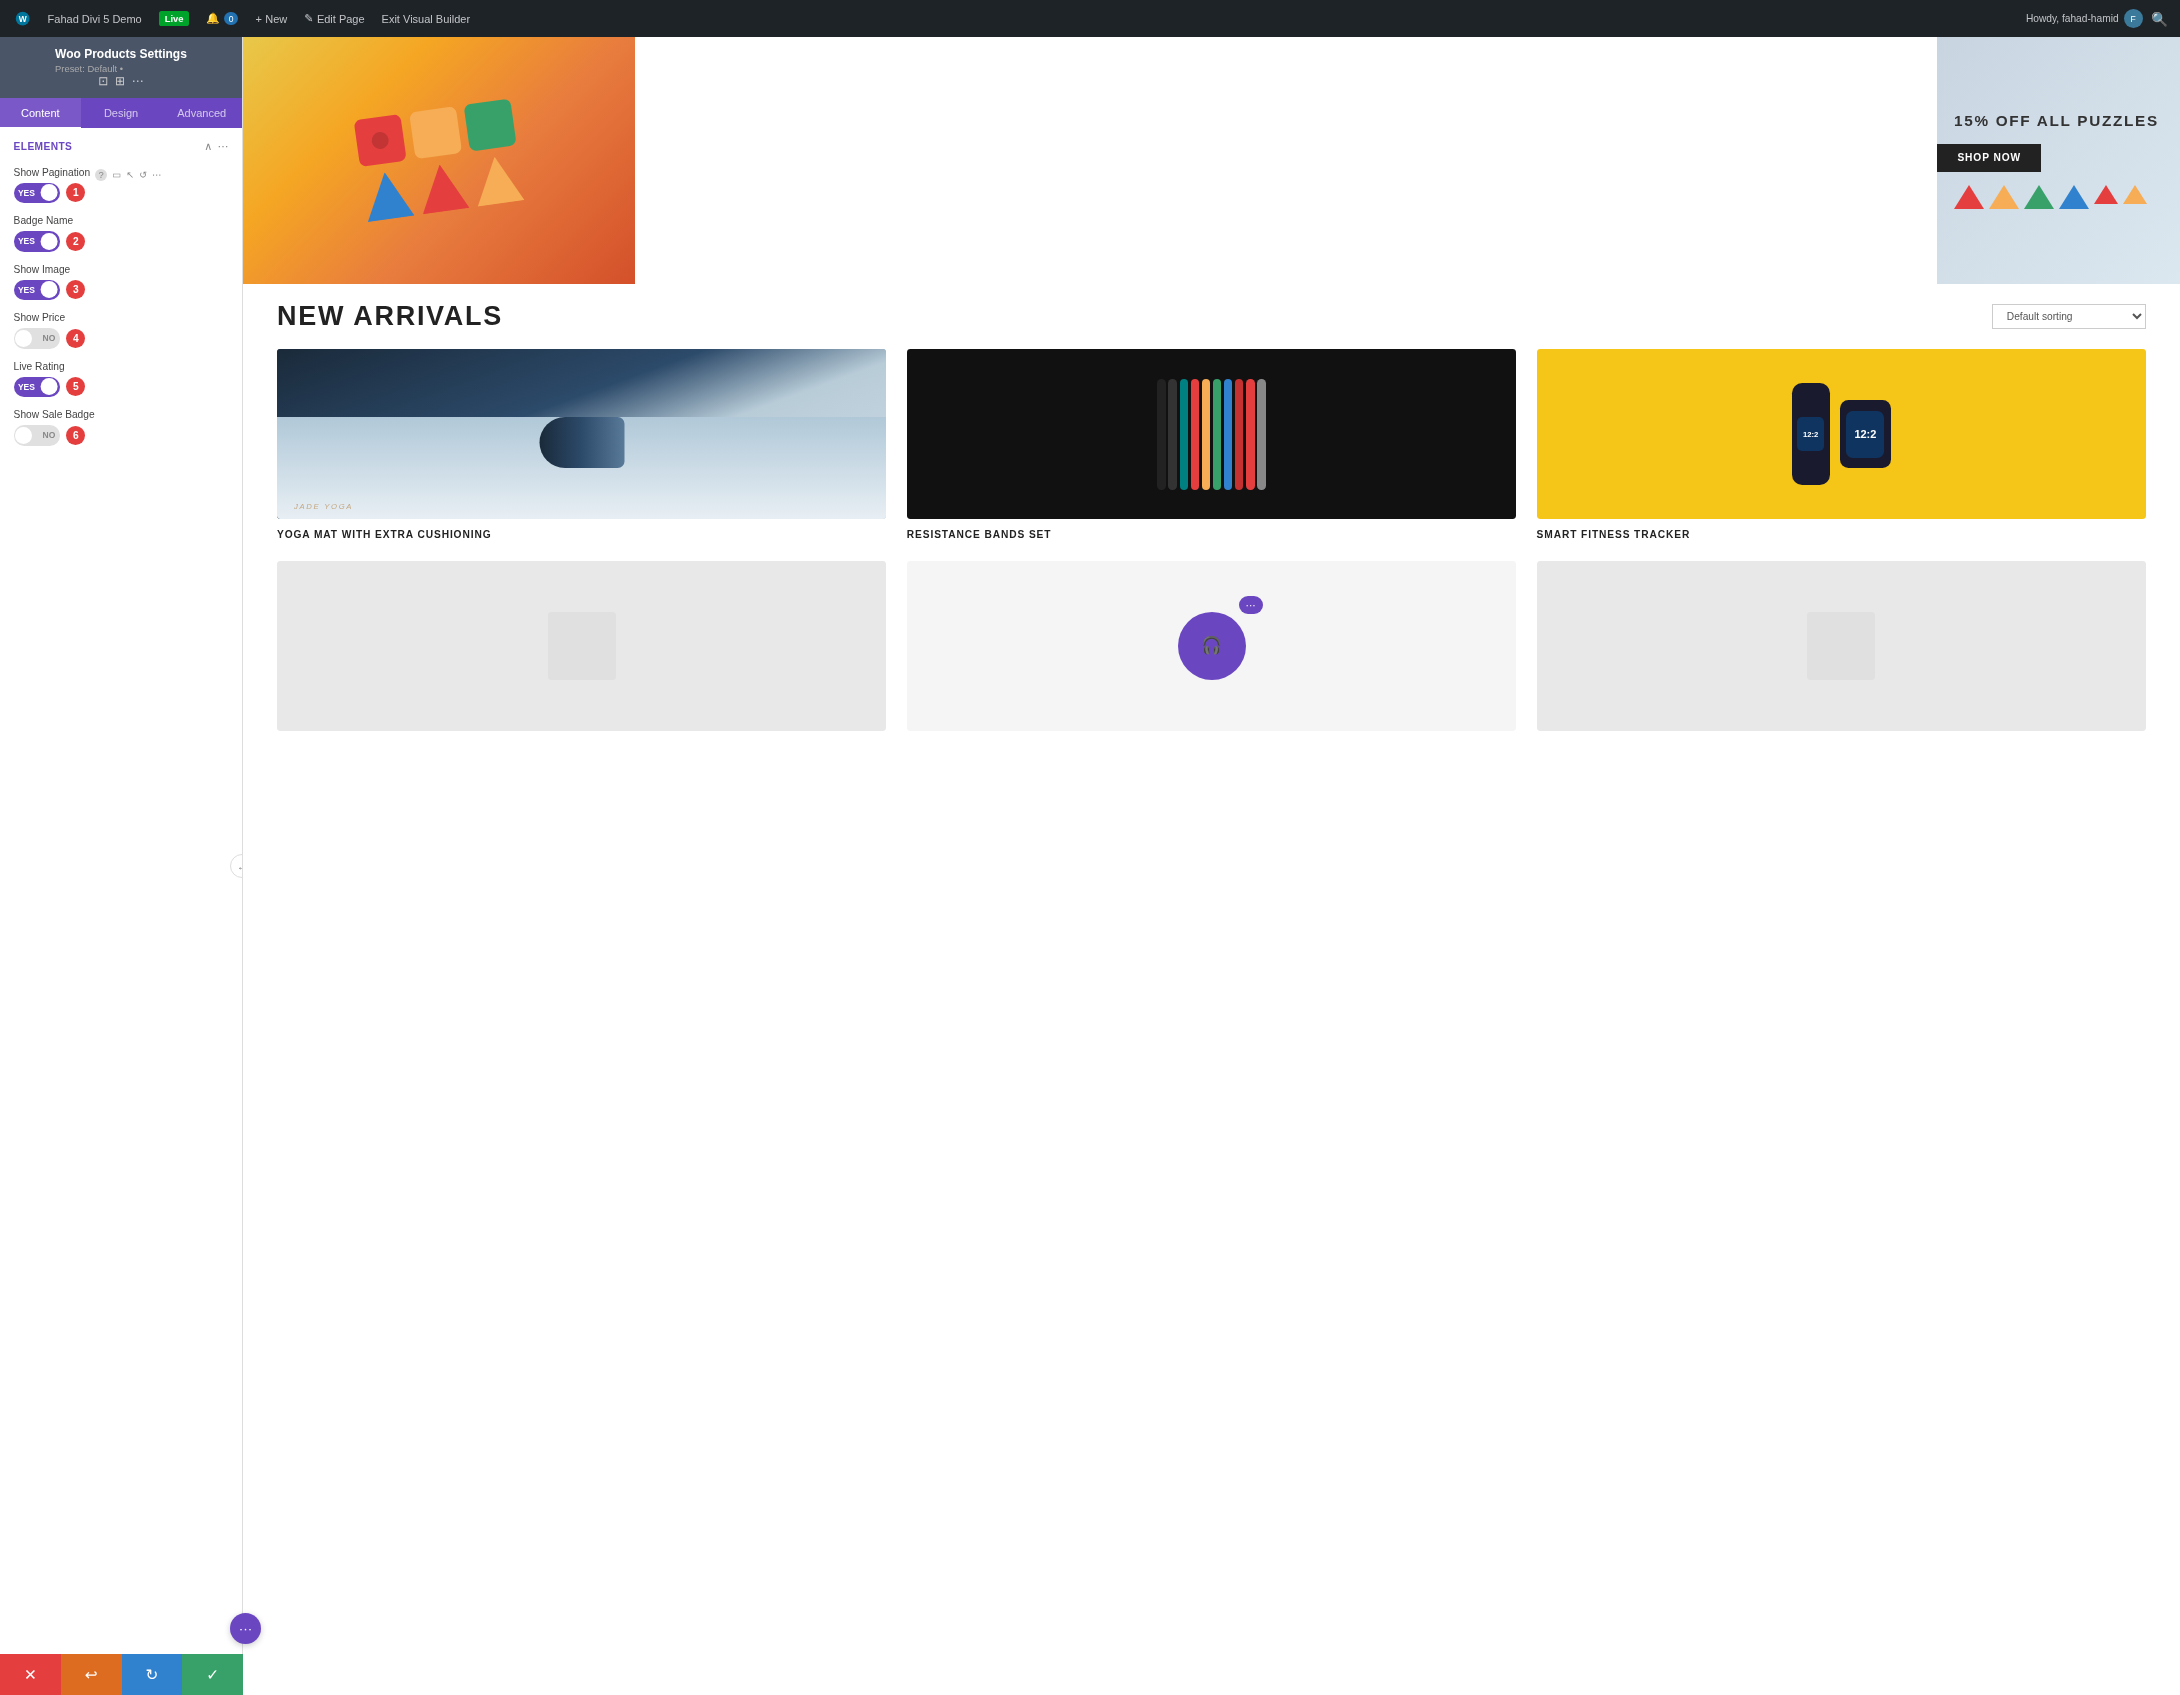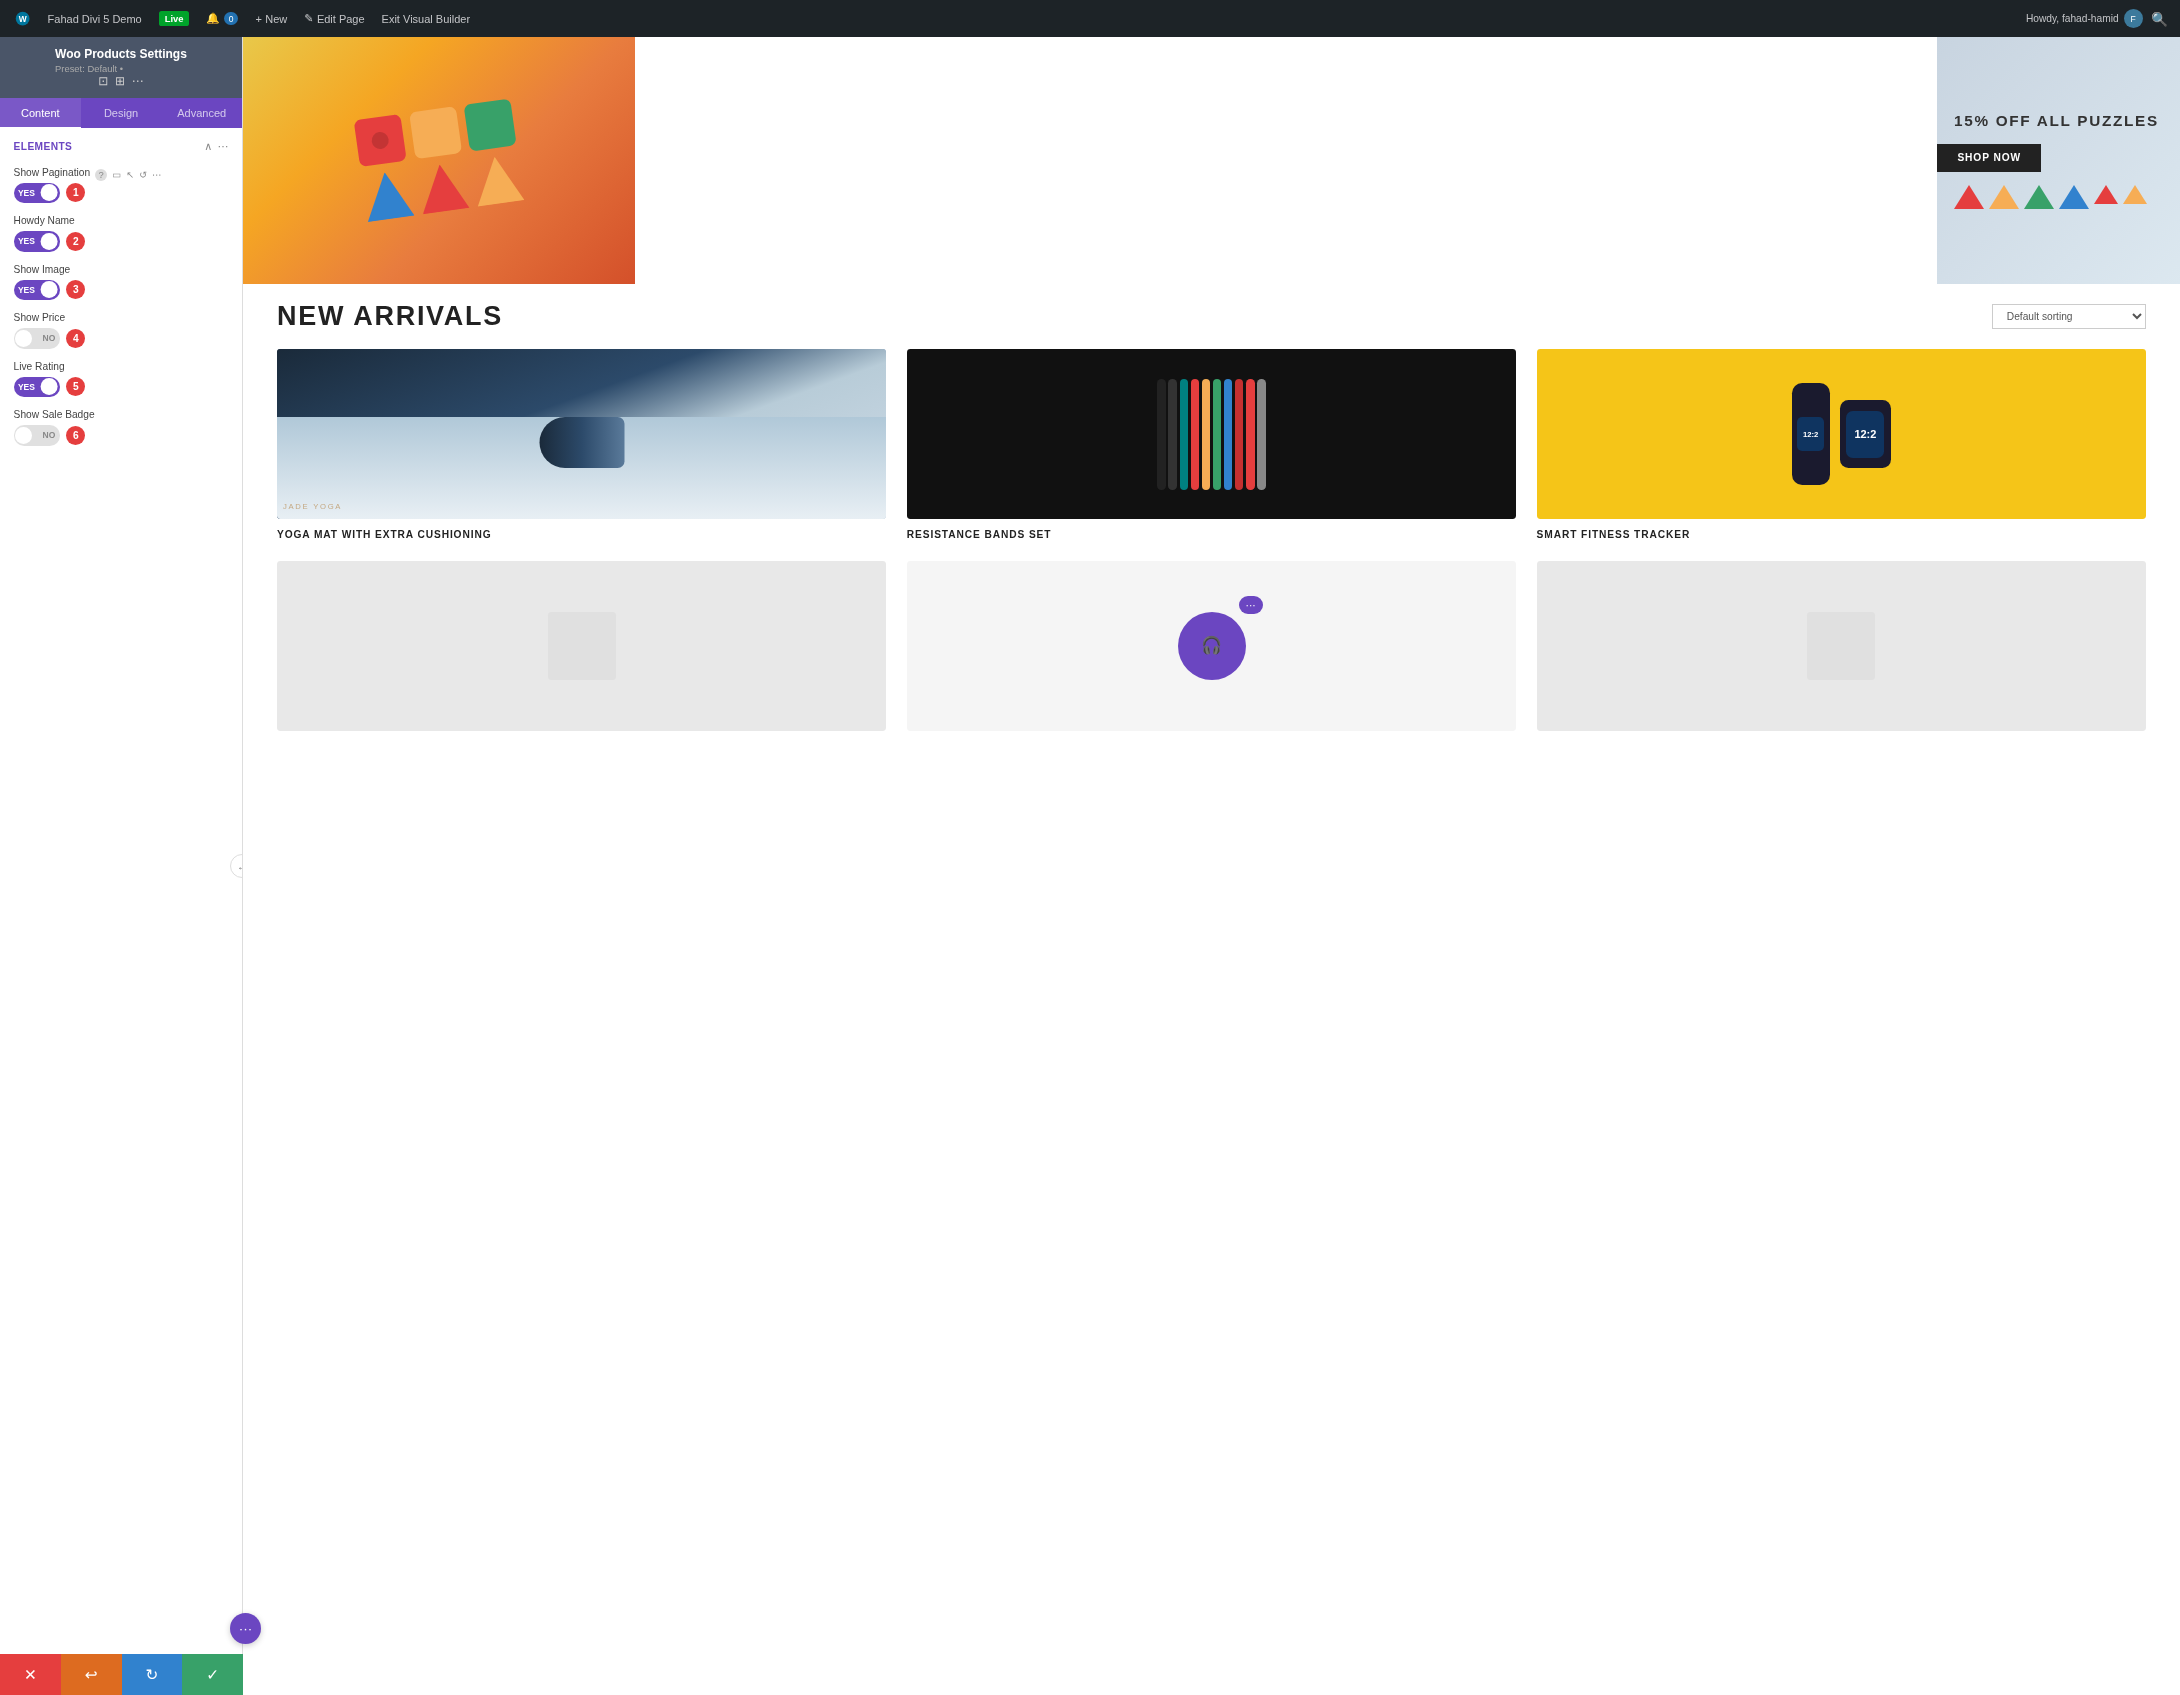--- a/index.html
+++ b/index.html
@@ -424,21 +424,21 @@
             <span class="toggle-label-yes">YES</span>
 
             <div class="toggle-thumb"></div>
           </div>
           <div class="badge-number">1</div>
         </div>
       </div>
 
       <div class="field-row">
         <div class="field-label-row">
-          <span class="field-label">Howdy Name</span>
+          <span class="field-label">Badge Name</span>
         </div>
         <div class="toggle-row">
           <div class="toggle on">
             <span class="toggle-label-yes">YES</span>
 
             <div class="toggle-thumb"></div>
           </div>
           <div class="badge-number">2</div>
         </div>
       </div>
@@ -546,21 +546,21 @@
 
     <div class="products-grid">
 
       <div class="product-card">
         <div class="product-img product-img-yoga">
           <div class="yoga-mat-visual">
             <div style="position:relative; width:100%; height:100%; overflow:hidden;">
 
               <div style="position:absolute; bottom:0; left:0; right:0; height:60%; background:linear-gradient(180deg,#b0c8d8,#e8eff4);"></div>
               <div style="position:absolute; bottom:30%; left:50%; transform:translateX(-50%); width:85px; height:51px; background:linear-gradient(90deg,#1a2a3a,#2c4a6a,#5a7a9a); border-radius:25.6px 6.8px 6.8px 25.6px;"></div>
-              <div style="position:absolute; bottom:8.5px; left:6px; color:#c4a882; font-size:7.7px; letter-spacing:1.7px;">JADE YOGA</div>
+              <div style="position:absolute; bottom:8.5px; left:17px; color:#c4a882; font-size:7.7px; font-style:italic; letter-spacing:1.7px;">JADE YOGA</div>
             </div>
           </div>
         </div>
         <div class="product-name">YOGA MAT WITH EXTRA CUSHIONING</div>
       </div>
 
       <div class="product-card">
         <div class="product-img product-img-bands">
           <div class="bands-visual">
             <div style="background:#222; width:8.5px; height:111px; border-radius:4.3px;"></div>

